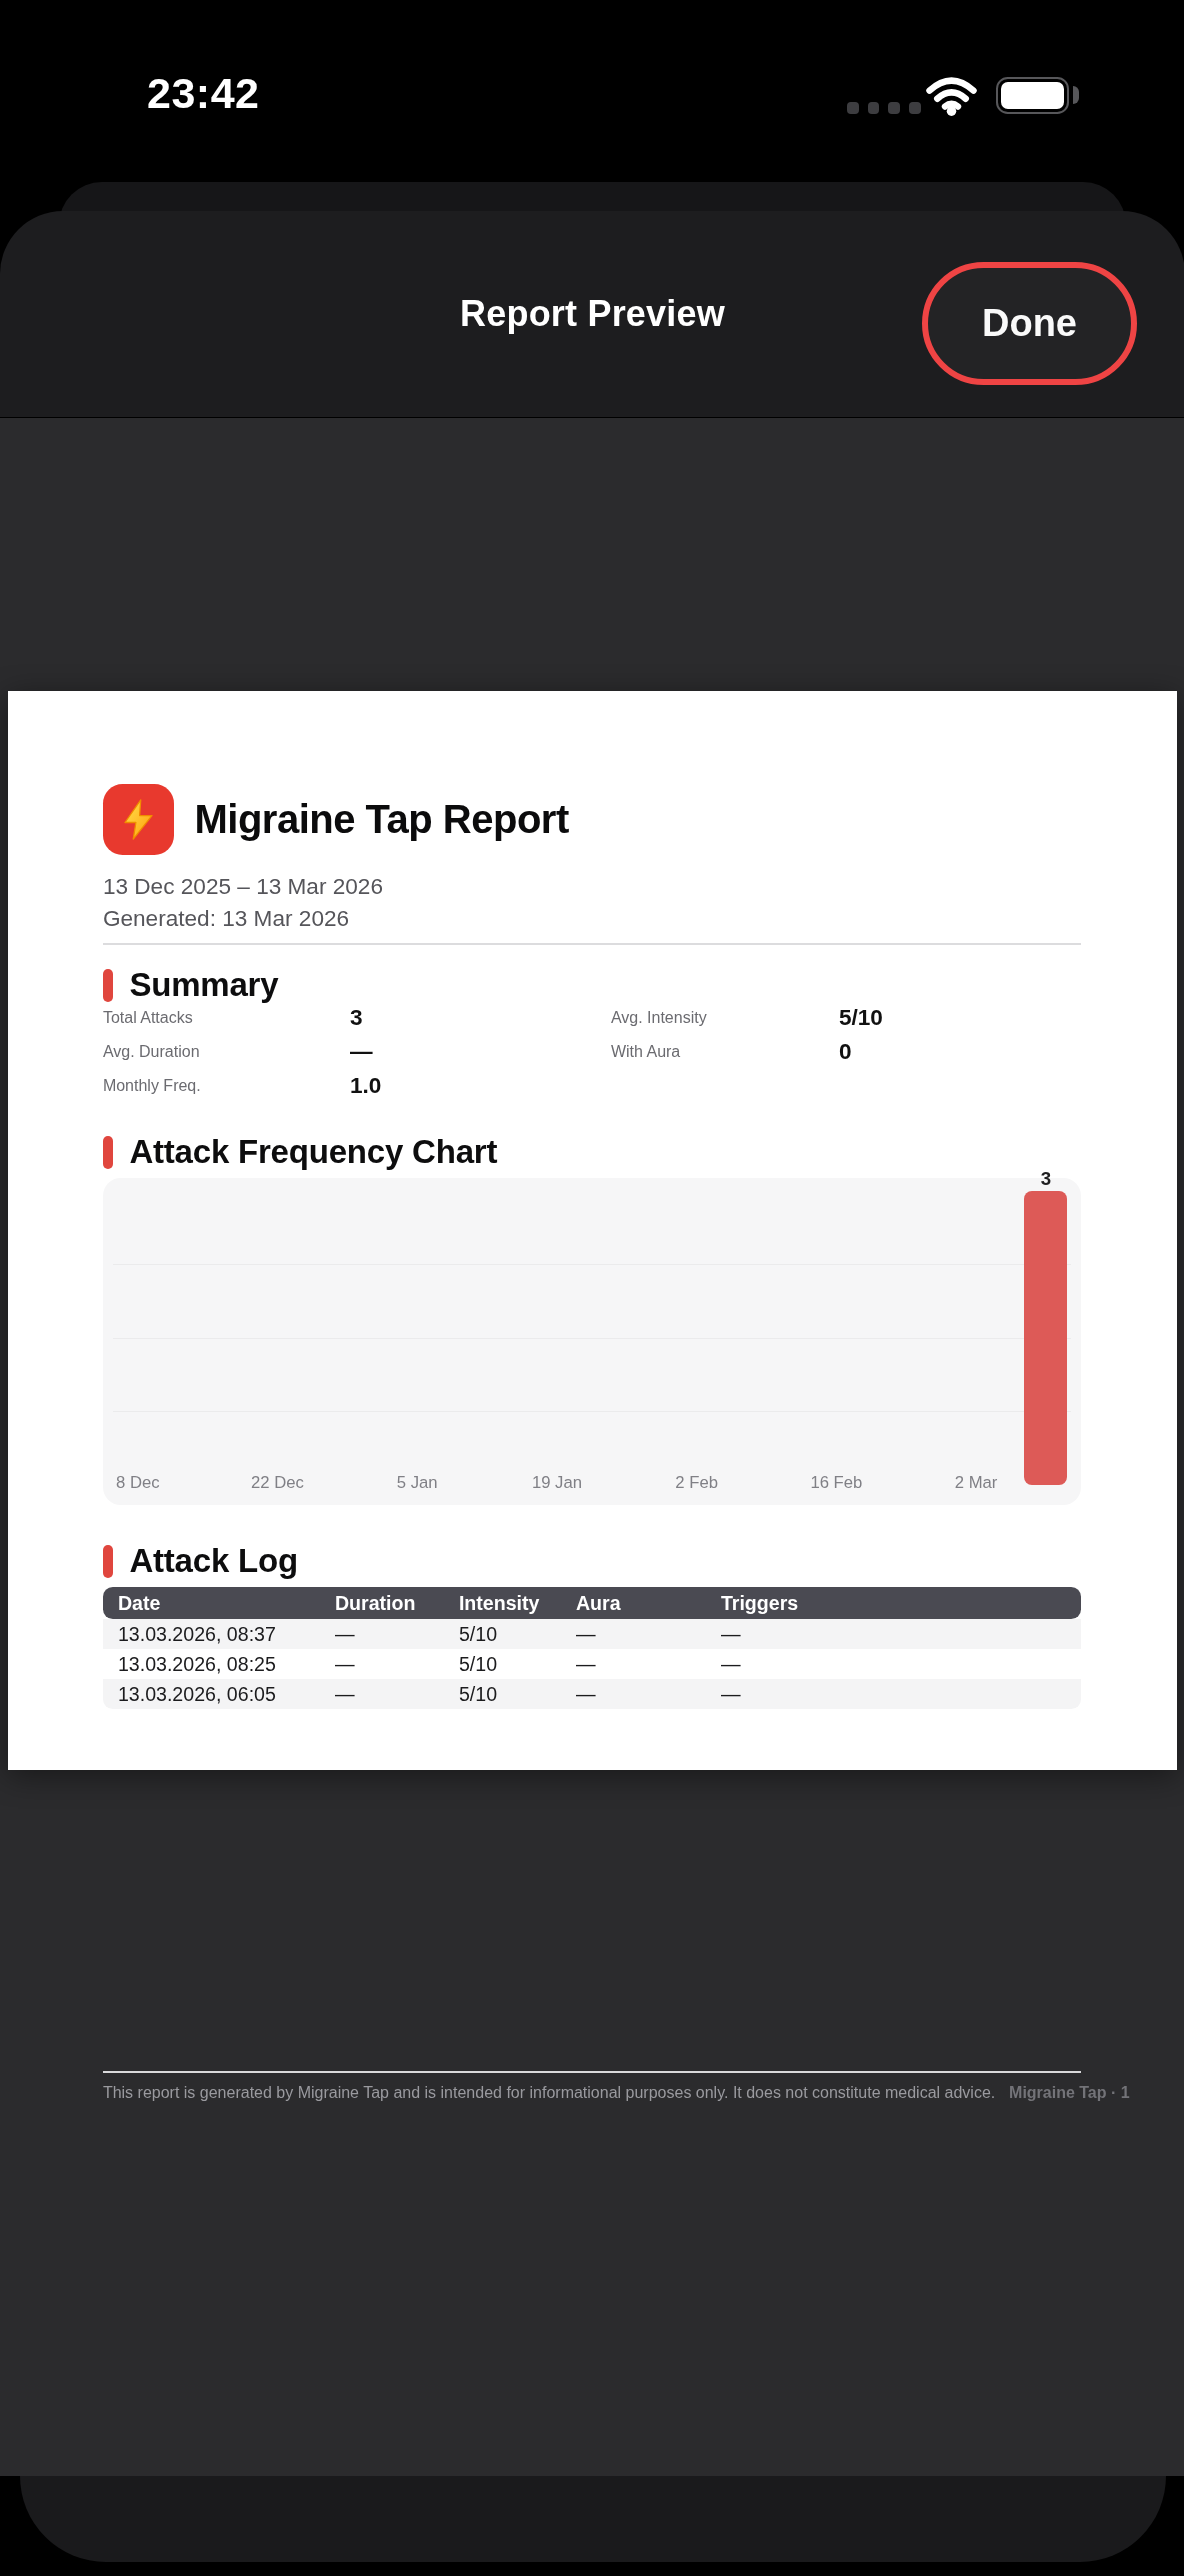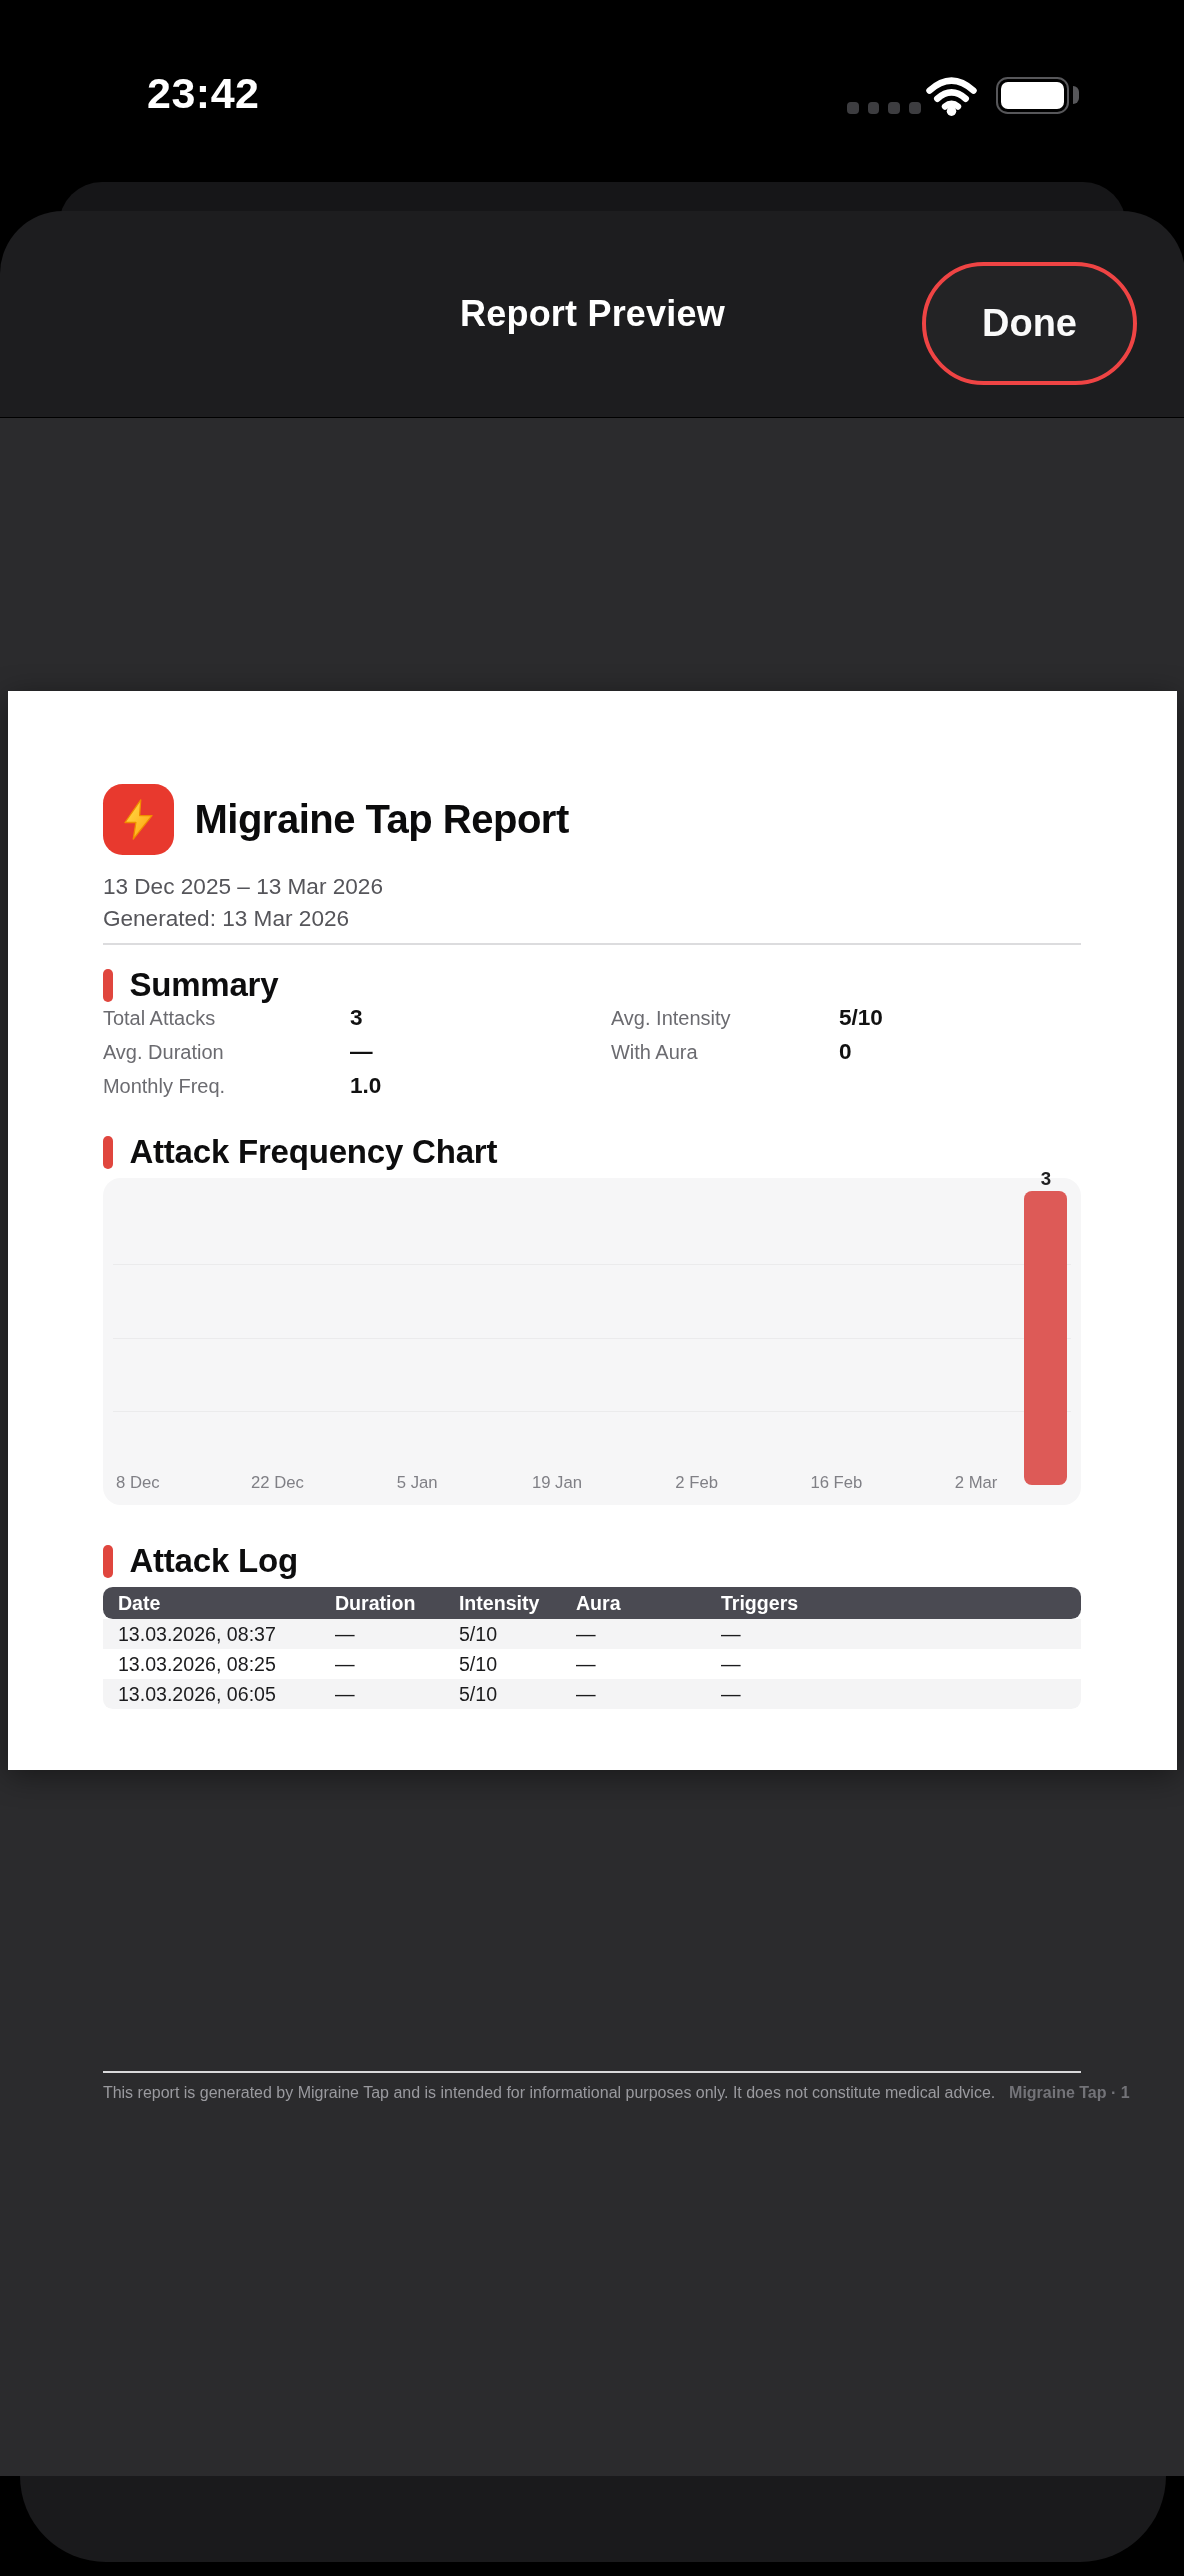--- a/index.html
+++ b/index.html
@@ -14,39 +14,39 @@
   .sb-wifi{left:925px;top:75px;}
   .sb-batt{left:996px;top:77px;width:73px;height:37px;border:2.9px solid #57575a;border-radius:11.8px;box-sizing:border-box;}
   .sb-batt-fill{position:absolute;left:2.9px;top:2.9px;right:2.9px;bottom:2.9px;background:#fff;border-radius:6.9px;}
   .sb-nub{left:1073px;top:86px;width:5.9px;height:17.7px;background:#57575a;border-radius:0 5.9px 5.9px 0;}
   
   .back-card{left:59px;top:182px;width:1067px;height:138px;background:#161618;border-radius:43px 43px 0 0;}
   .navbar{left:0;top:211px;width:1185px;height:206px;background:#1d1d1f;border-radius:63px 63px 0 0;}
   .nav-title{left:0;top:0;width:1185px;height:206px;display:flex;align-items:center;justify-content:center;
              color:#fff;font-size:36px;font-weight:700;letter-spacing:0.2px;}
   .done-btn{left:922px;top:51px;width:215px;height:123px;border-radius:62px;background:#232325;
-            border:4px solid #ef4444;box-sizing:border-box;display:flex;align-items:center;justify-content:center;
+            border:6px solid #ef4444;box-sizing:border-box;display:flex;align-items:center;justify-content:center;
             color:#fafafa;font-size:38px;font-weight:700;}
   .viewer{left:0;top:418px;width:1185px;height:2058px;background:#2b2b2d;}
   .bottom-shape{left:19.6px;top:2476px;width:1146px;height:86px;background:#1a1a1c;border-radius:0 0 94px 94px;}
   
   .page{left:7.9px;top:691px;width:1169px;height:1079px;background:#ffffff;box-shadow:0 5.9px 29.5px rgba(0,0,0,.45);}
   .blk{position:absolute;left:95px;right:96px;}
   .hdr-row{top:93px;display:flex;align-items:center;gap:20.6px;}
   .app-icon{width:71px;height:71px;border-radius:19.6px;background:#e8392e;display:flex;align-items:center;justify-content:center;}
   .report-title{font-size:40px;font-weight:700;color:#0b0b0c;letter-spacing:-0.5px;}
   .date-range{top:183px;font-size:22.6px;color:#55555a;}
   .generated{top:215px;font-size:22.6px;color:#55555a;}
   .hdr-divider{top:252px;height:2px;background:#dcdcde;}
   .sec-head{display:flex;align-items:center;gap:16.7px;}
   .sec-marker{width:9.8px;height:33px;border-radius:4.9px;background:#e0463e;flex:0 0 auto;}
   .sec-label{font-size:33px;font-weight:700;color:#0d0d0e;letter-spacing:-0.2px;}
   .sum-head{top:275px;}
   .sum-grid{top:310px;display:grid;grid-template-columns:247px 261px 228px 1fr;grid-auto-rows:34px;align-items:center;}
-  .sum-label{font-size:20px;color:#6b6b70;}
+  .sum-label{font-size:16px;color:#6b6b70;}
   .sum-value{font-size:22.6px;font-weight:700;color:#111;}
   .chart-head{top:442px;}
   .chart-panel{top:487px;height:327px;background:#f6f6f7;border-radius:17.7px;}
   .gridline{position:absolute;left:9.8px;right:9.8px;height:1px;background:#ebebec;}
   .tick{position:absolute;bottom:11.8px;transform:translateX(-50%);font-size:16.7px;color:#808086;white-space:nowrap;}
   .bar{position:absolute;width:43px;border-radius:7.9px;}
   .bar-label{position:absolute;transform:translateX(-50%);font-size:18.7px;font-weight:700;color:#1e1e20;}
   .log-head{top:851px;}
   .tbl{top:896px;font-size:19.6px;}
   .tbl-hdr{display:flex;height:32px;background:#4a4a52;border-radius:9.8px;align-items:center;color:#fff;font-weight:700;}

